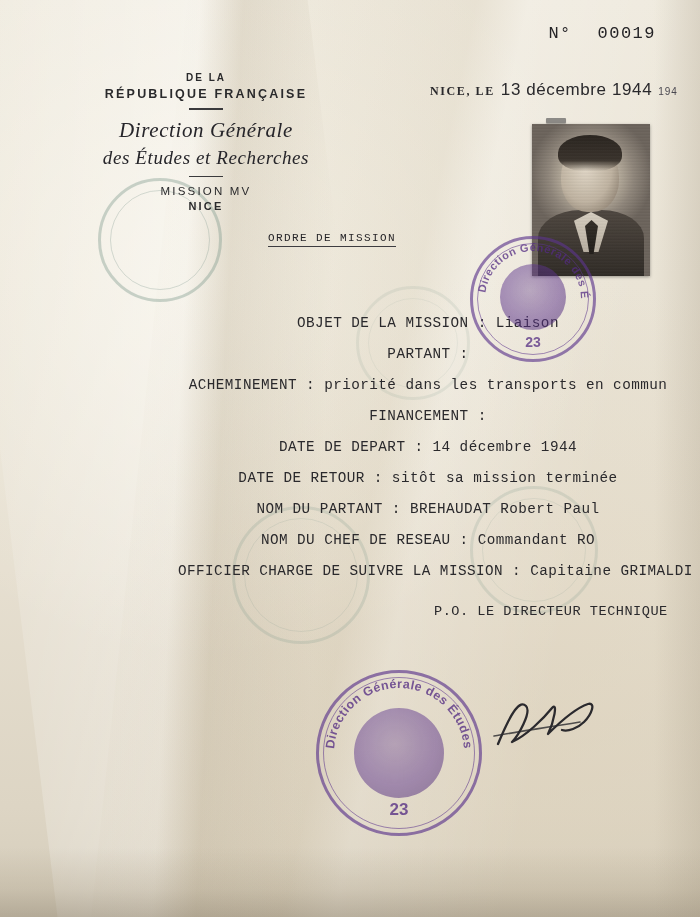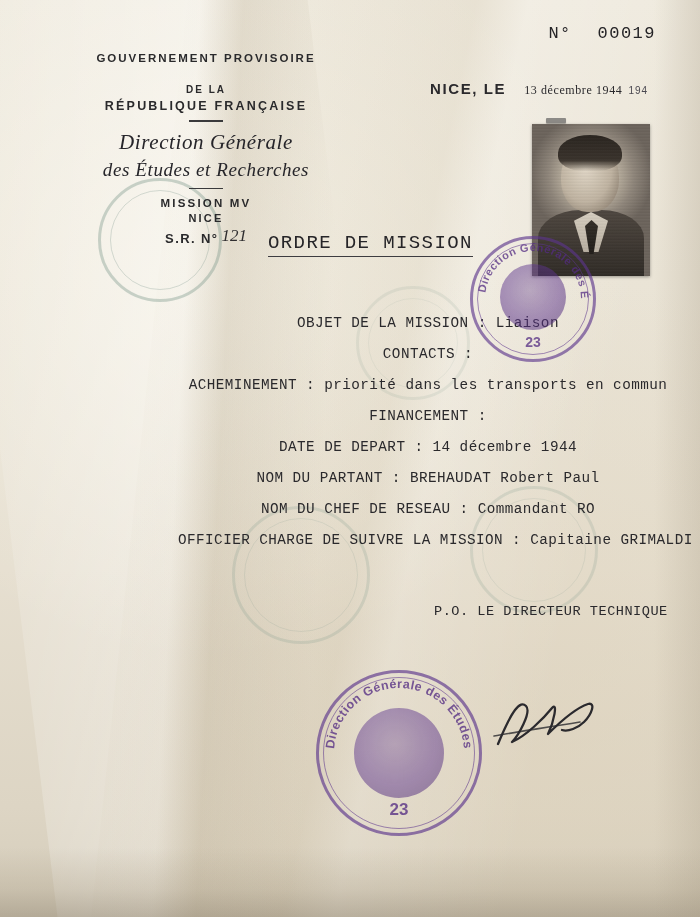--- a/index.html
+++ b/index.html
@@ -122,21 +122,21 @@
     font-family: "Liberation Serif", serif;
     font-style: italic;
     font-size: 19px;
     letter-spacing: 0.6px;
     color: #26252a;
     margin-top: 4px;
   }
   #mission-line {
     font-family: "Liberation Sans", sans-serif;
     font-size: 11.5px;
-    font-weight: 700;
+    font-weight: 400;
     letter-spacing: 2.2px;
     margin-top: 3px;
     text-align: center;
   }
   #city-line {
     font-family: Liberation Sans, sans-serif;
     font-size: 11px;
     font-weight: 700;
     letter-spacing: 2.2px;
     margin-top: 3px;
@@ -166,45 +166,44 @@
   #dateline {
     position: absolute;
     left: 430px;
     top: 80px;
     display: flex;
     align-items: baseline;
     gap: 6px;
     color: #2a292c;
   }
   #dateline-city {
-    font-family: Liberation Sans, sans-serif;
-    font-size: 15px;
-    font-weight: 700;
-    letter-spacing: 1.6px;
-  }
-  #dateline-date {
     font-family: Liberation Serif, serif;
     font-size: 12px;
+    font-weight: 700;
+    letter-spacing: 1.6px;
+  }
+  #dateline-date {
+    font-family: Liberation Sans, sans-serif;
+    font-size: 17px;
     letter-spacing: 0.6px;
-    margin-left: 12px;
   }
   #dateline-suffix {
     font-family: "Liberation Sans", sans-serif;
     font-size: 10px;
     letter-spacing: 1px;
     color: #4a4850;
   }
 
   
   #doc-title {
     position: absolute;
     left: 268px;
     top: 232px;
     font-family: "Liberation Mono", monospace;
-    font-size: 19px;
+    font-size: 11px;
     letter-spacing: 1.4px;
     color: #262528;
     padding-bottom: 2px;
     border-bottom: 1.5px solid #3d3c40;
   }
 
   
   #fields {
     position: absolute;
     left: 178px;
@@ -431,49 +430,45 @@
   <div class="ghost-stamp" id="ghost-2"></div>
   <div class="ghost-stamp" id="ghost-3"></div>
   <div class="ghost-stamp" id="ghost-4"></div>
 
   <div id="serial">
     <span>N°</span>
     <span style="display:inline-block;width:14px"></span><span>00019</span>
   </div>
 
   <div id="letterhead">
-    <div id="gov-line1">GOUVERNEMENT PROVISOIRE</div>
     <div id="gov-line2">DE LA</div>
     <div id="gov-line3">RÉPUBLIQUE FRANÇAISE</div>
     <div class="rule"></div>
     <div id="dept-line1">Direction Générale</div>
     <div id="dept-line2">des Études et Recherches</div>
     <div class="rule"></div>
     <div id="mission-line">MISSION MV</div>
     <div id="city-line">NICE</div>
-    <div id="sr-row">
-      <span>S.R. N°</span>
-      <span id="sr-number" class="hand">121</span>
-    </div>
   </div>
 
   <div id="dateline">
     <span id="dateline-city">NICE, LE</span>
     <span id="dateline-date">13 décembre 1944</span>
     <span id="dateline-suffix">194</span>
   </div>
 
   <div id="doc-title">ORDRE DE MISSION</div>
 
   <div id="fields">
       <div class="field-row"><span class="field-label">OBJET DE LA MISSION :</span><span class="field-value"> Liaison</span></div>
-      <div class="field-row"><span class="field-label">CONTACTS :</span><span class="field-value"></span></div>
+      <div class="field-row"><span class="field-label">PARTANT :</span><span class="field-value"></span></div>
       <div class="field-row"><span class="field-label">ACHEMINEMENT :</span><span class="field-value"> priorité dans les transports en commun</span></div>
       <div class="field-row"><span class="field-label">FINANCEMENT :</span><span class="field-value"></span></div>
       <div class="field-row"><span class="field-label">DATE DE DEPART :</span><span class="field-value"> 14 décembre 1944</span></div>
+      <div class="field-row"><span class="field-label">DATE DE RETOUR :</span><span class="field-value"> sitôt sa mission terminée</span></div>
       <div class="field-row"><span class="field-label">NOM DU PARTANT :</span><span class="field-value"> BREHAUDAT Robert Paul</span></div>
       <div class="field-row"><span class="field-label">NOM DU CHEF DE RESEAU :</span><span class="field-value"> Commandant RO</span></div>
       <div class="field-row"><span class="field-label">OFFICIER CHARGE DE SUIVRE LA MISSION :</span><span class="field-value"> Capitaine GRIMALDI</span></div>
     </div>
 
   <div id="signature-block">
     <div id="sig-line1">P.O. LE DIRECTEUR TECHNIQUE</div>
   </div>
 
   <svg id="signature-mark" viewBox="0 0 110 64">

